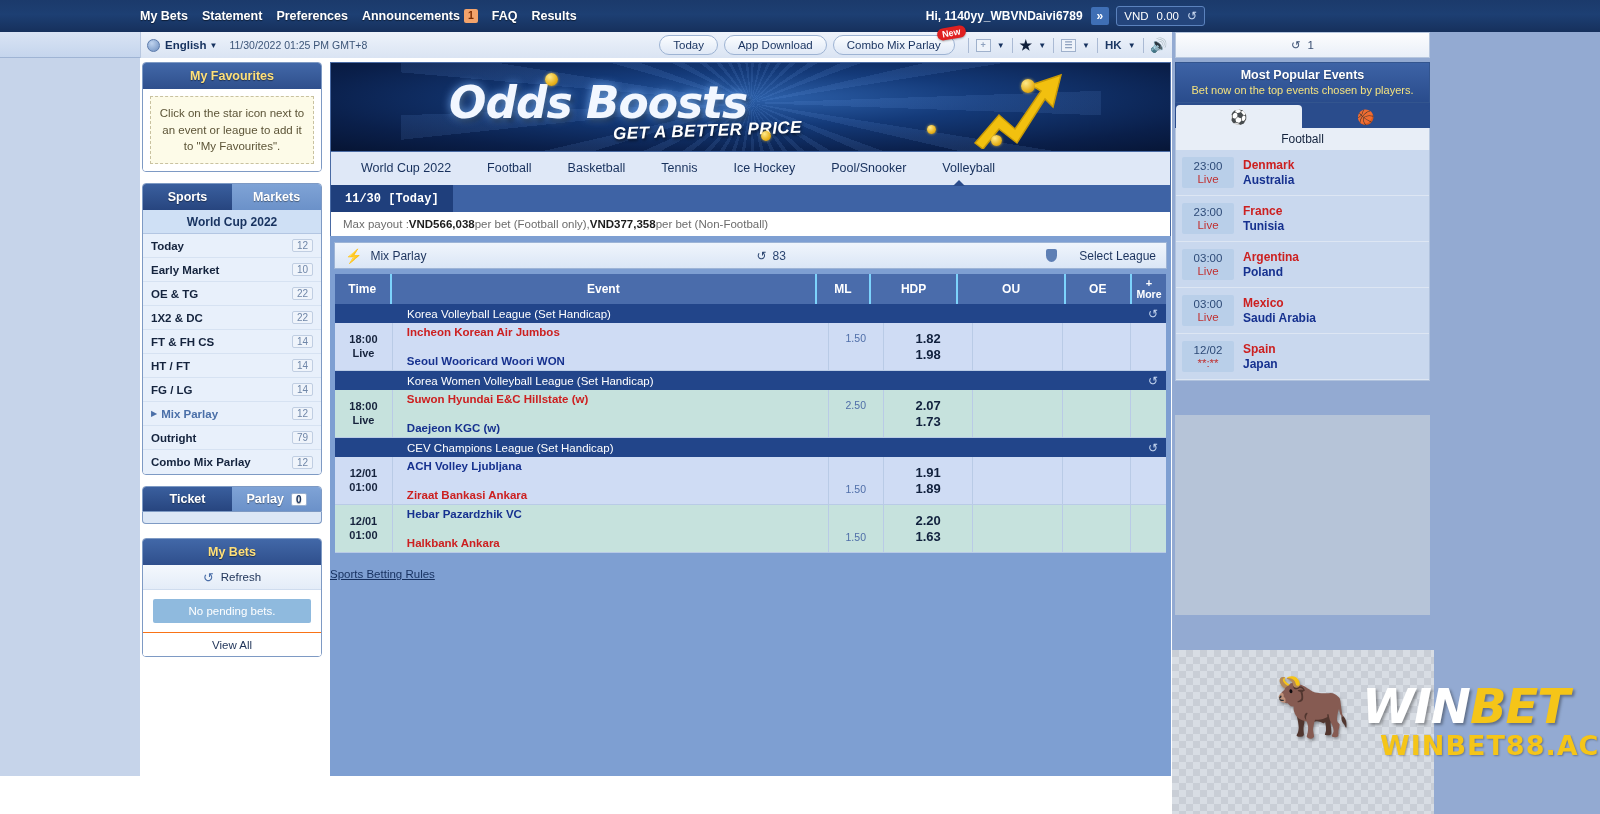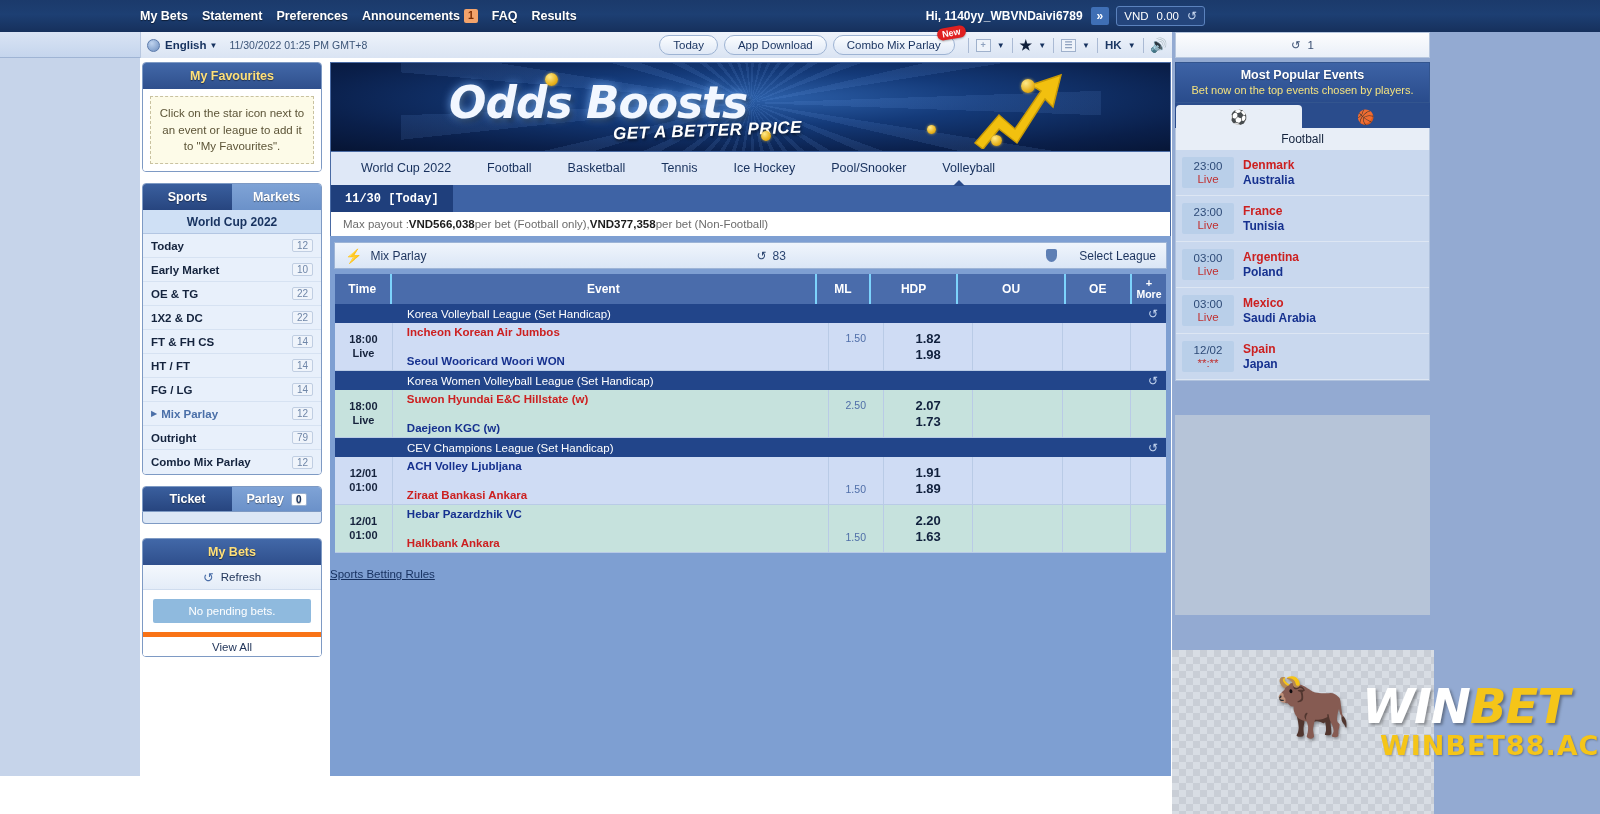--- a/index.html
+++ b/index.html
@@ -144,21 +144,21 @@
   }
   .ref-ic { font-size:13px; color:#4a6ea8; }
   .refresh-lbl { font-size:11.5px; color:#22365a; }
   .nopending-wrap { padding:9px 10px; background:#fff; }
   .nopending {
     background:#8fbade; color:#ffffff; font-size:11.5px; text-align:center;
     padding:6px 0; border-radius:2px;
   }
   .viewall {
     height:24px; display:flex; align-items:center; justify-content:center;
-    font-size:11.5px; color:#1e3257; border-top:5px solid #f97316; cursor:pointer;
+    font-size:11.5px; color:#1e3257; border-top:1px solid #f97316; cursor:pointer;
     background:#fff;
   }
 
   
   .main { position:absolute; left:330px; top:62px; width:841px; height:752px;
     background:#7e9fd2; }
   .banner {
     width:841px; height:90px; position:relative; overflow:hidden;
     background: radial-gradient(ellipse at 52% 40%, #2c5fa8 0%, #143a79 35%, #0a1f4a 75%, #061433 100%);
     border:1px solid #4a6ba4;

